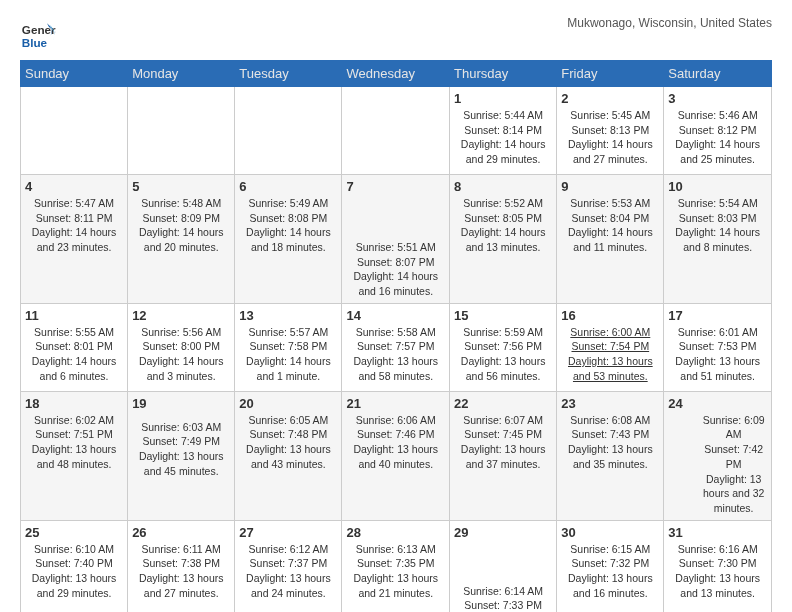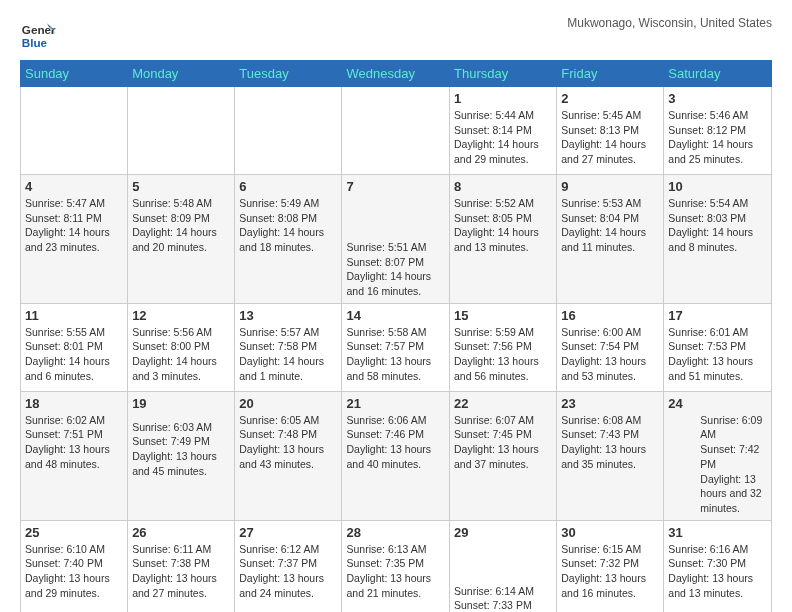--- a/index.html
+++ b/index.html
@@ -38,21 +38,21 @@
       font-size: 12px;
       color: #555;
     }
     .calendar {
       width: 100%;
       border-collapse: collapse;
       font-size: 11px;
     }
     .calendar thead th {
       background: #2a6cb5;
-      color: #5eead4;
+      color: #e5e5e5;
       padding: 5px 4px;
       text-align: left;
       font-size: 13px;
       font-weight: normal;
       border: 1px solid #2a6cb5;
     }
     .calendar tbody td {
       border: 1px solid #ccc;
       vertical-align: top;
       padding: 4px 4px;
@@ -66,20 +66,21 @@
     .day-number {
       font-size: 13px;
       font-weight: bold;
       color: #333;
       margin-bottom: 2px;
     }
     .day-info {
       color: #333;
       font-size: 10.5px;
       line-height: 1.4;
+      text-align: center;
     }
     .empty-cell {
       background: #fff !important;
     }
   </style>
 </head>
 <body>
 
 <div class="header-area">
   <div class="logo">
@@ -202,21 +203,21 @@
 Daylight: 13 hours and 58 minutes.</div>
         </td>
         <td>
           <div class="day-number">15</div>
           <div class="day-info" style="white-space: pre-line;">Sunrise: 5:59 AM
 Sunset: 7:56 PM
 Daylight: 13 hours and 56 minutes.</div>
         </td>
         <td>
           <div class="day-number">16</div>
-          <div class="day-info" style="white-space: pre-line;">Sunrise: 6:00 AM
+          <div class="day-info" style="white-space: pre-line; text-decoration: underline;">Sunrise: 6:00 AM
 Sunset: 7:54 PM
 Daylight: 13 hours and 53 minutes.</div>
         </td>
         <td>
           <div class="day-number">17</div>
           <div class="day-info" style="white-space: pre-line;">Sunrise: 6:01 AM
 Sunset: 7:53 PM
 Daylight: 13 hours and 51 minutes.</div>
         </td>
       </tr>

